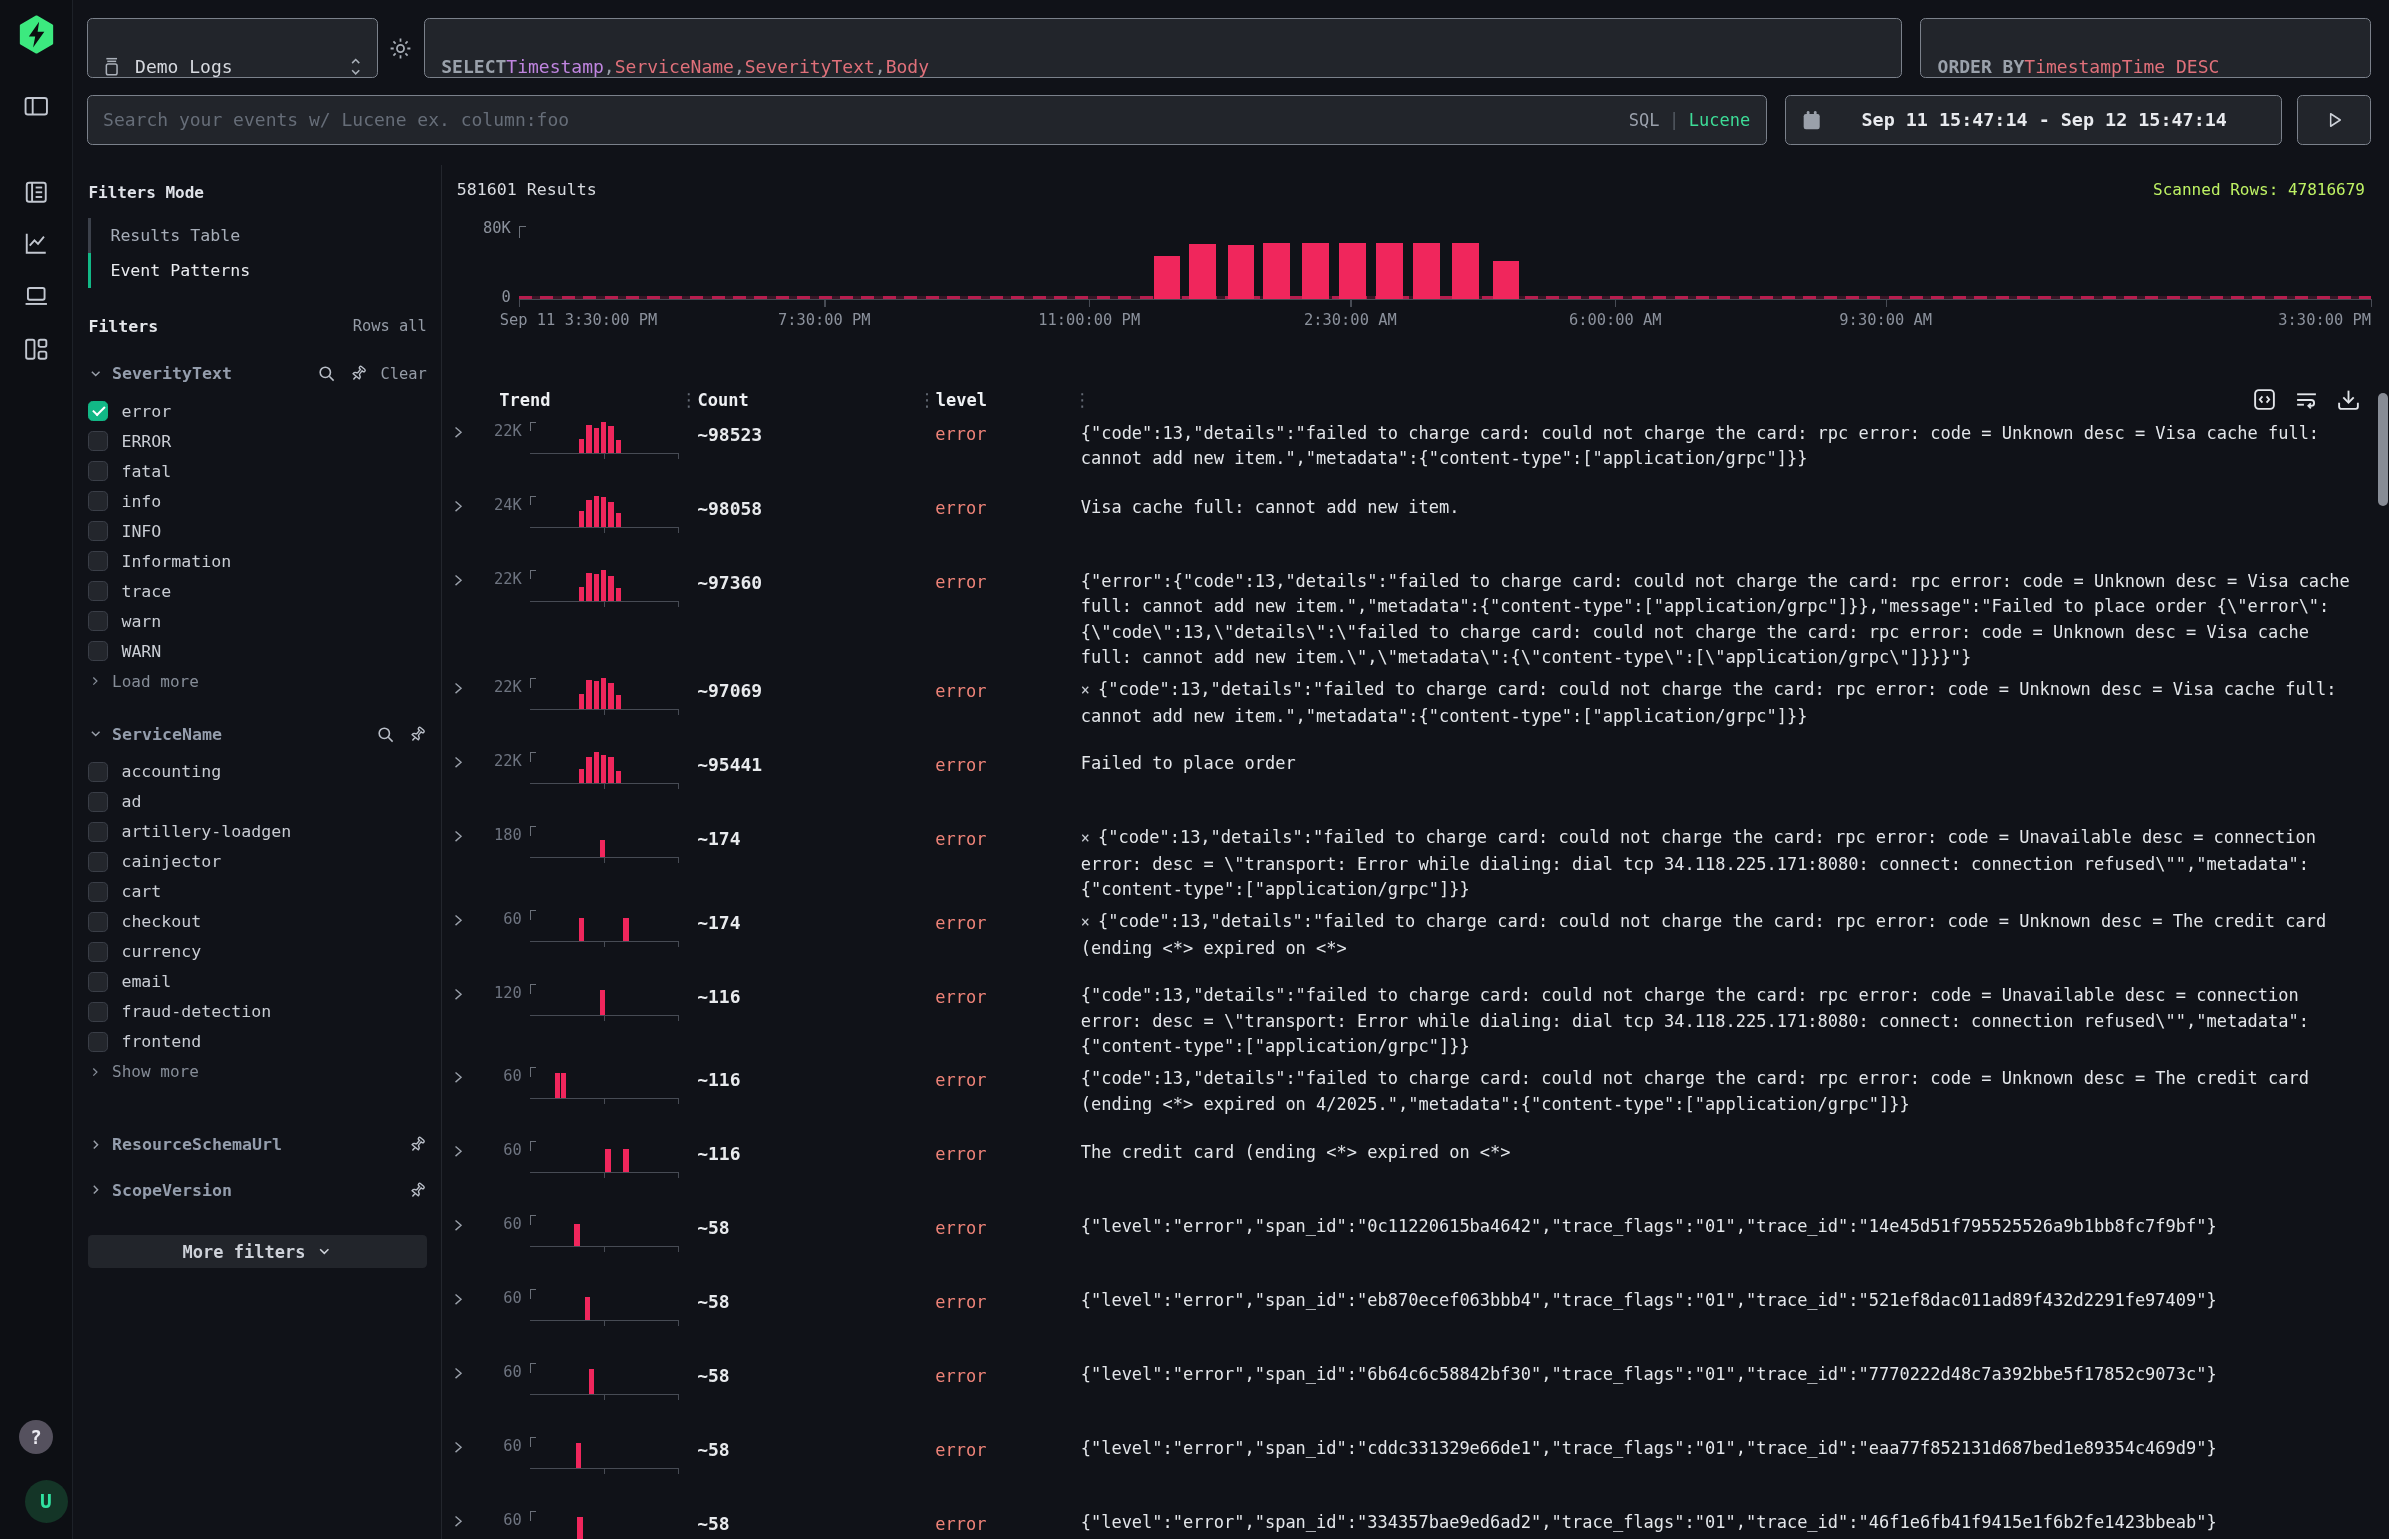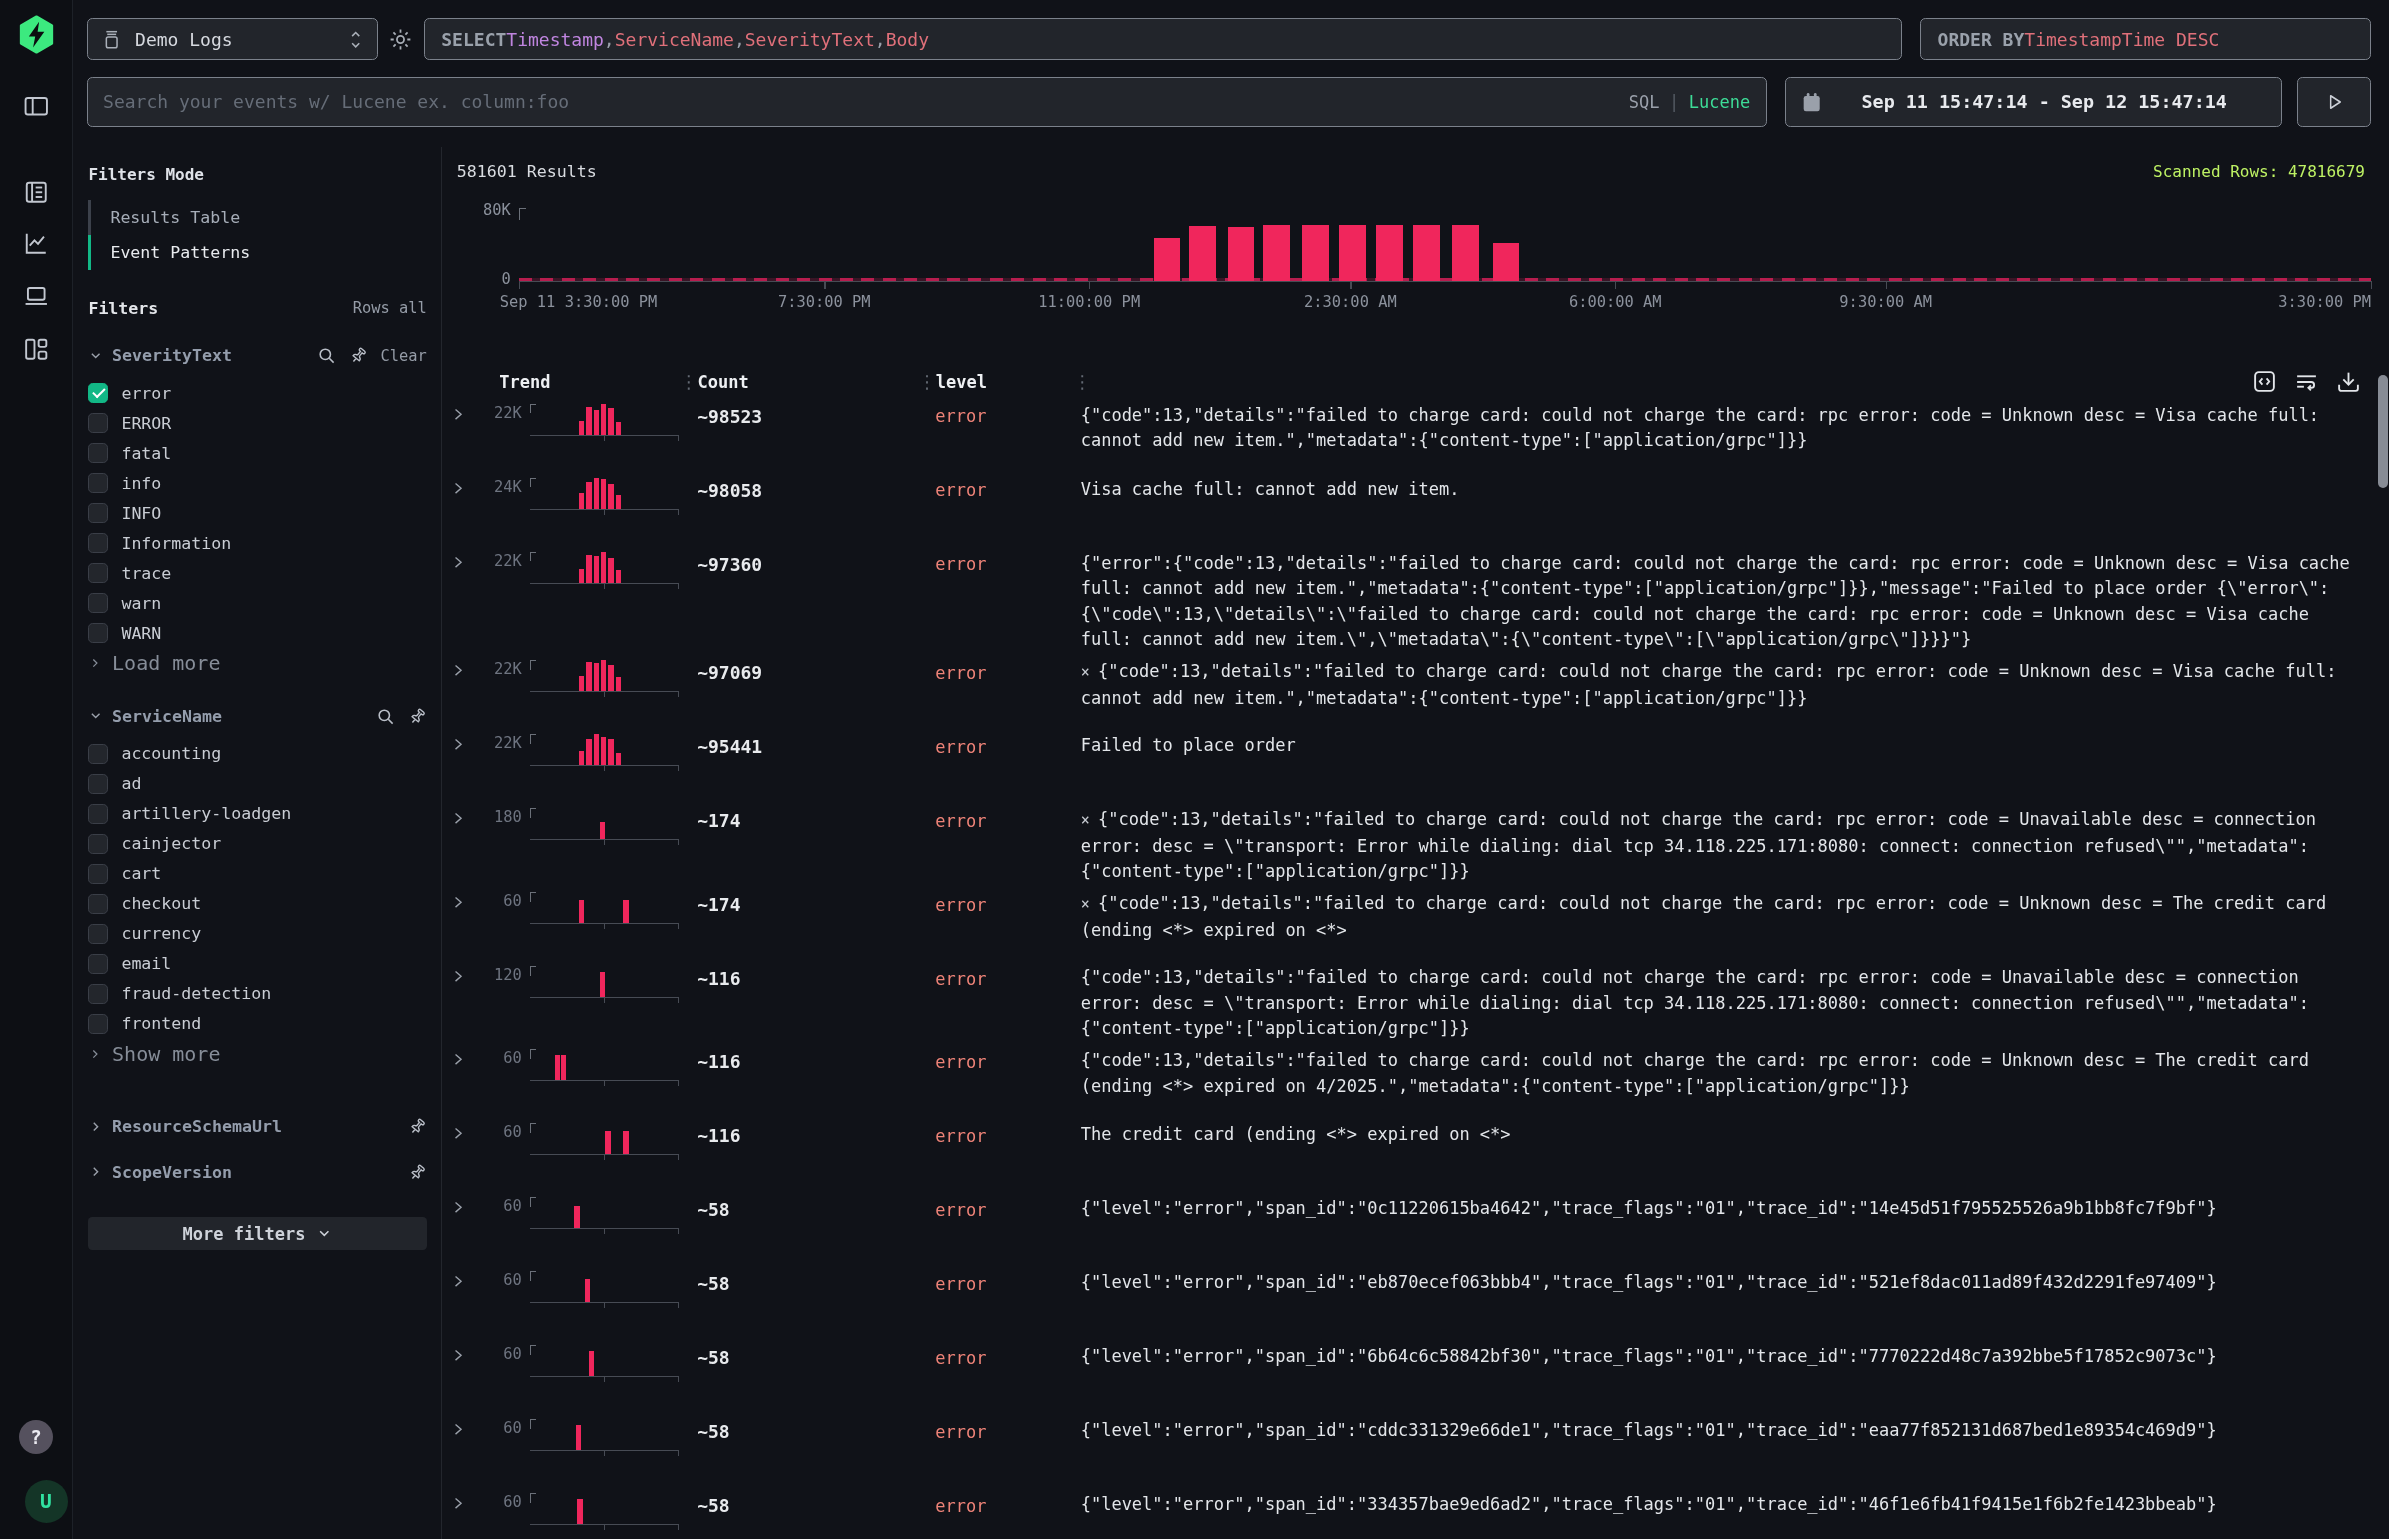--- a/index.html
+++ b/index.html
@@ -37,21 +37,21 @@
   }
 
   
   .right-col { flex: 1; display: flex; flex-direction: column; min-width: 0; }
   .topbar { padding: 18.4px 18px 0 13.7px; }
   .tb-row { display: flex; align-items: center; }
   .box {
     background: #22252b; border: 1.2px solid #7b818b; border-radius: 5.3px;
     display: flex; align-items: center;
   }
-  .row1 .box { height: 42px; }
+  .row1 .box { height: 60px; align-items: flex-end; }
   .src-box { width: 291px; padding: 0 10.7px 0 13px; cursor: pointer; }
   .src-box svg { width: 21.4px; height: 21.4px; color: #aab0b9; }
   .src-label { margin-left: 13px; color: #d6d9df; font-size: 18px; flex: 1; }
   .updown { width: 15.4px; height: 20px; color: #8b919c; }
   .gear-btn { width: 46px; display: flex; justify-content: center; color: #a7adb6; cursor: pointer; }
   .gear-btn svg { width: 25px; height: 25px; }
   .select-box { flex: 1; padding: 0 16.6px; font-size: 18px; overflow: hidden; white-space: nowrap; }
   .orderby-box { width: 451px; margin-left: 18px; padding: 0 16.6px; font-size: 18px; white-space: nowrap; }
   .tok-kw { color: #9aa1ab; font-weight: bold; }
   .tok-purple { color: #c085e0; }
@@ -99,21 +99,21 @@
   .group-head .link { margin-left: 12px; }
   .opts { margin-top: 9.5px; }
   .opt { display: flex; align-items: center; height: 30px; gap: 13px; cursor: pointer; }
   .cb { width: 20px; height: 20px; border-radius: 4.7px; background: #23262c; border: 1.2px solid #3a3e47; position: relative; flex: none; }
   .cb.checked { background: #12b886; border-color: #12b886; }
   .cb.checked::after {
     content: ""; position: absolute; left: 3.6px; top: 4.2px; width: 10px; height: 5.3px;
     border-left: 2.4px solid #fff; border-bottom: 2.4px solid #fff; transform: rotate(-45deg);
   }
   .opt-label { color: #c9cdd4; font-size: 16.6px; }
-  .more-link { display: flex; align-items: center; gap: 9.5px; height: 30px; color: #868d98; font-size: 20px; cursor: pointer; }
+  .more-link { display: flex; align-items: center; gap: 9.5px; height: 30px; color: #868d98; font-size: 16px; cursor: pointer; }
   .more-link svg { width: 14.2px; height: 14.2px; }
   .collapsed-group { display: flex; align-items: center; height: 28.5px; margin-top: 44px; cursor: pointer; }
   .more-filters {
     margin-top: 31px; height: 33px; background: #22252b; border-radius: 4.2px;
     display: flex; align-items: center; justify-content: center; gap: 10.7px;
     color: #ced2d9; font-weight: bold; font-size: 17px; cursor: pointer;
   }
   .more-filters svg { width: 16.6px; height: 16.6px; }
 
   

